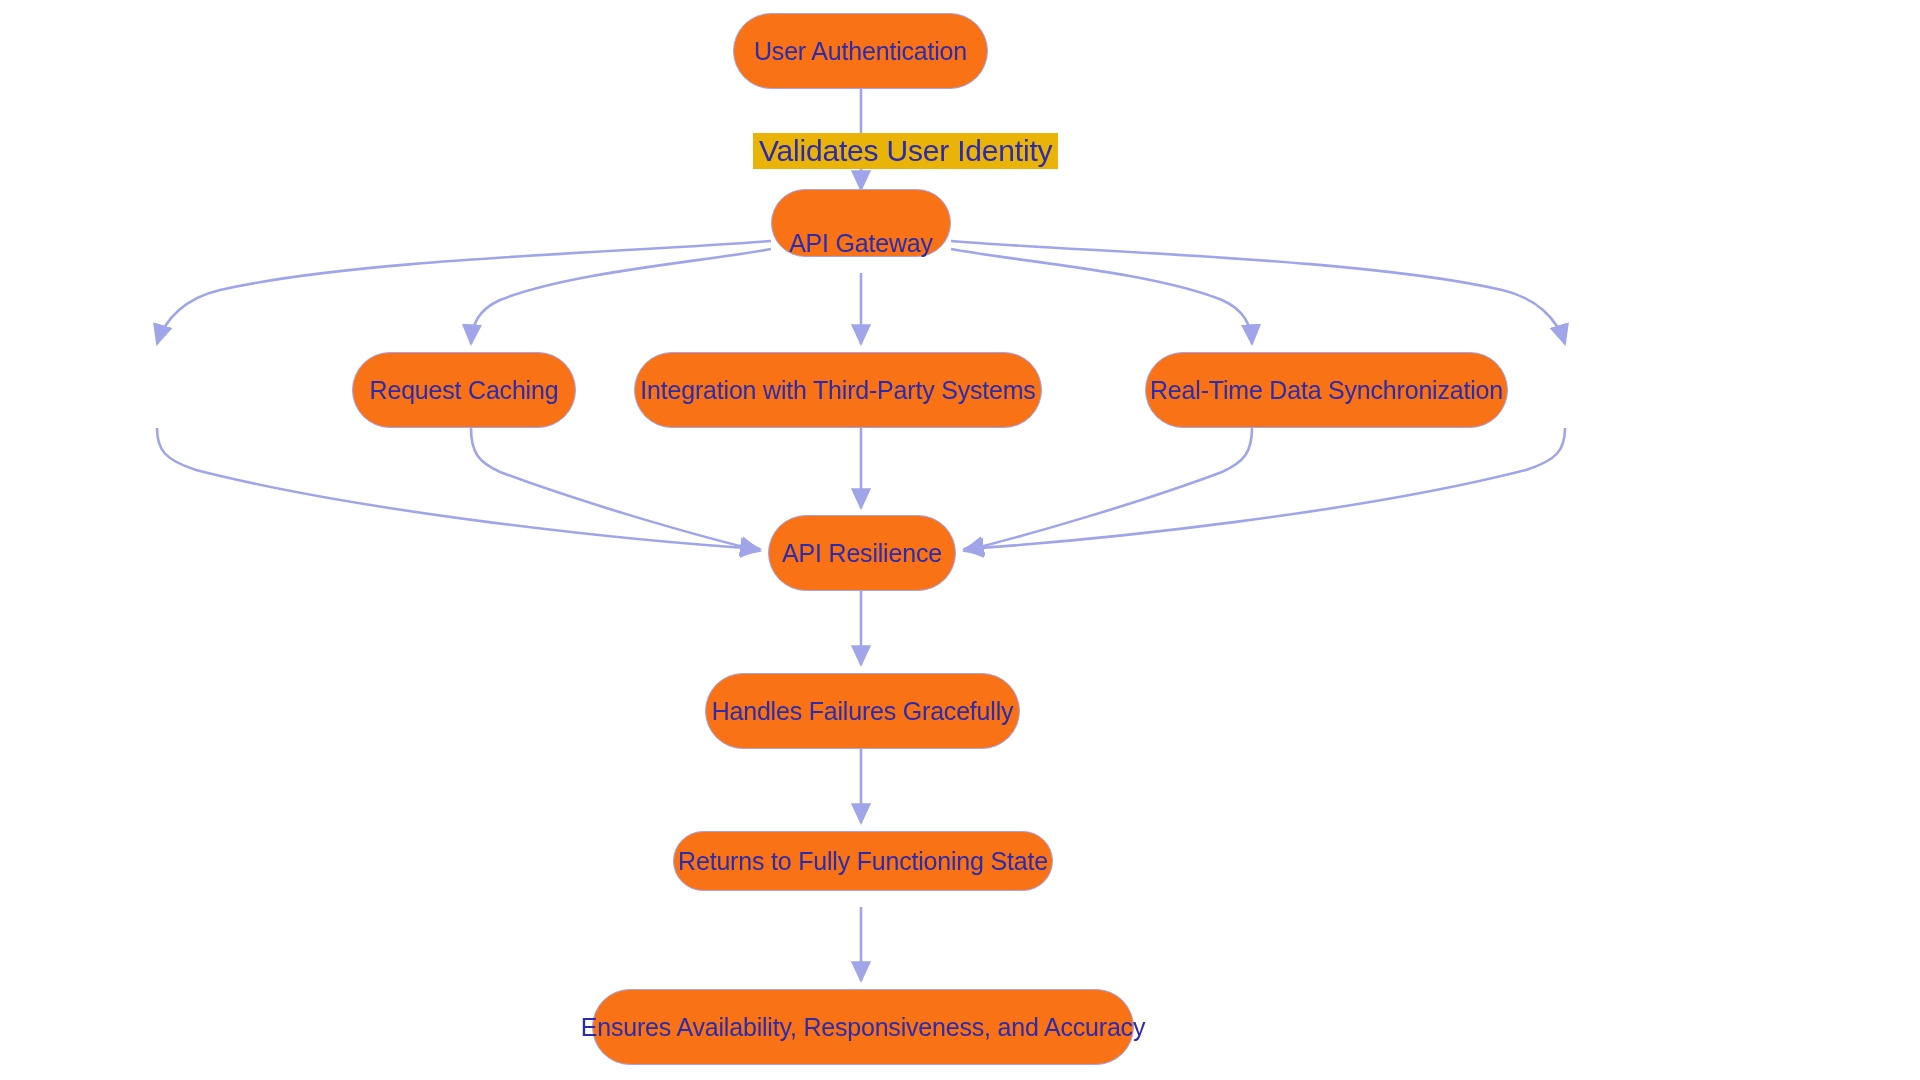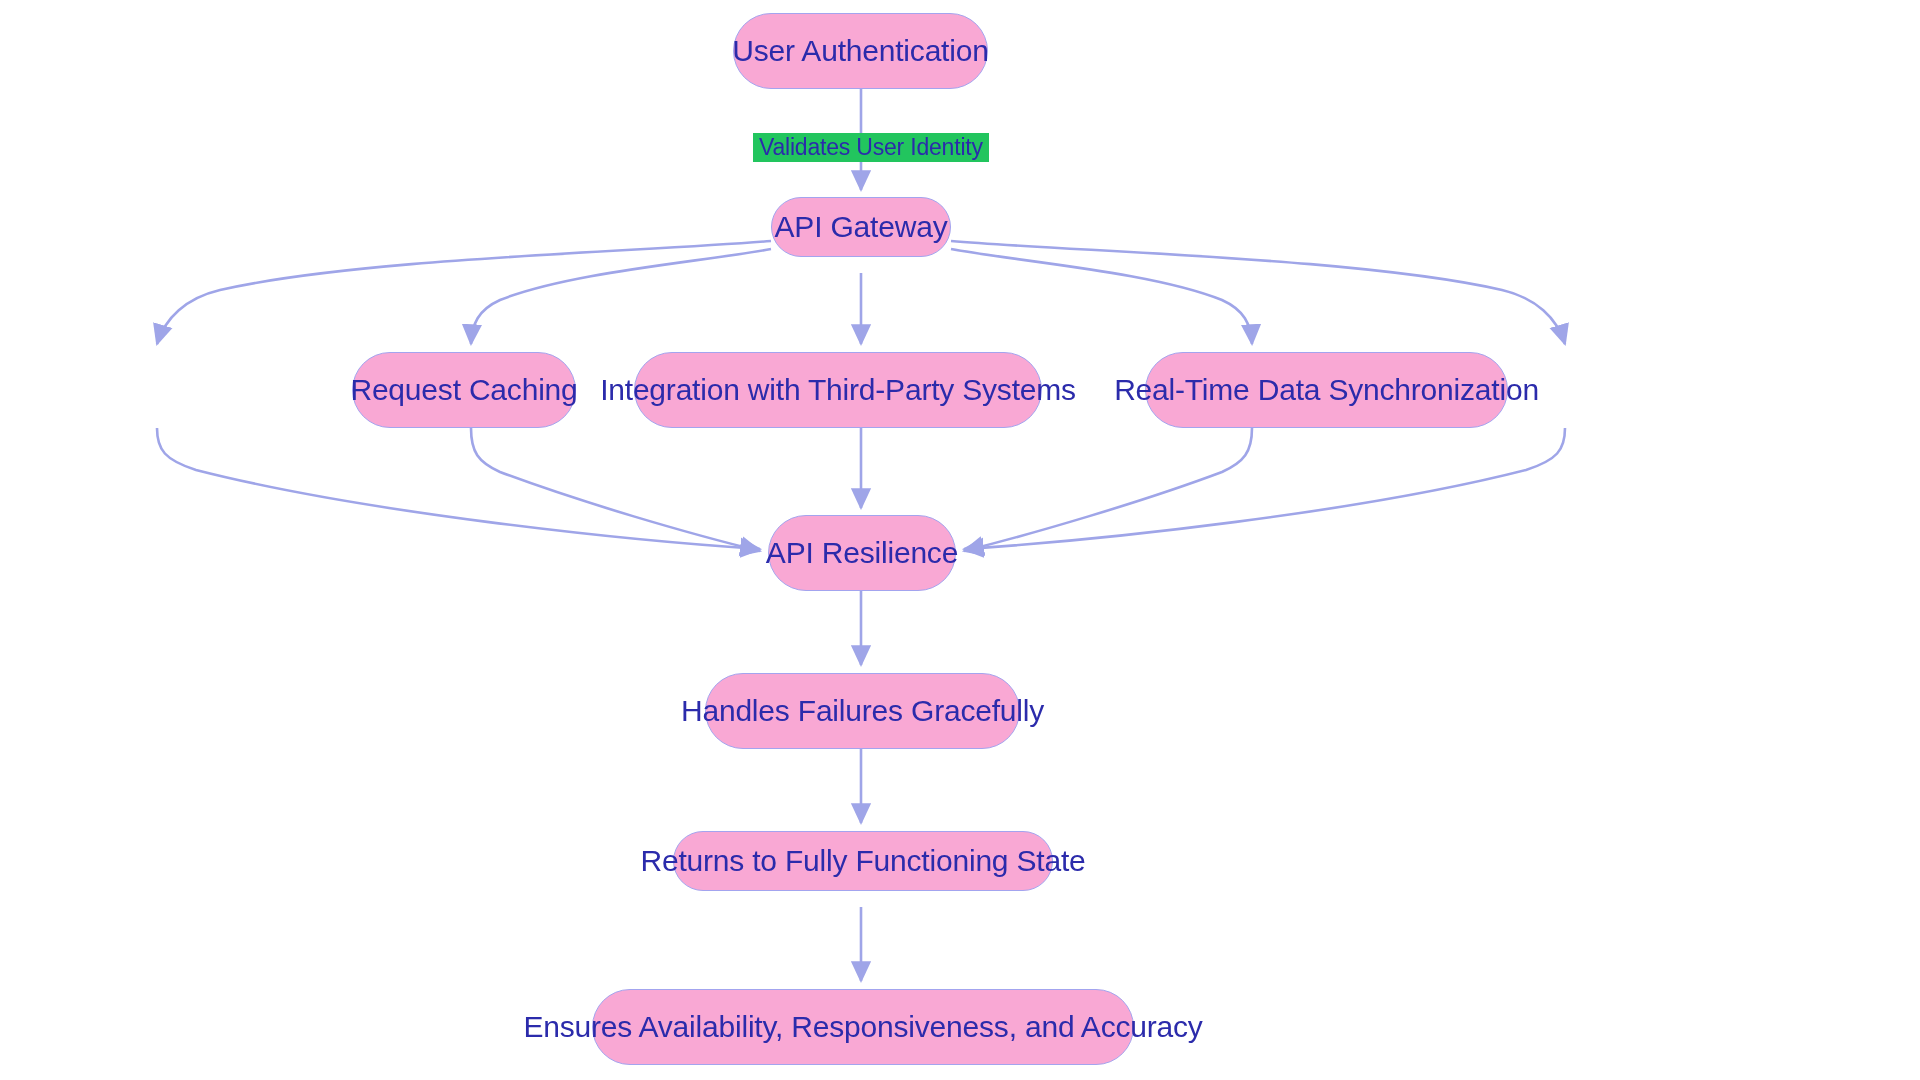--- a/index.html
+++ b/index.html
@@ -23,39 +23,39 @@
     position: absolute;
     left: 0;
     top: 0;
     width: 1920px;
     height: 1080px;
     pointer-events: none;
   }
   .node {
     position: absolute;
     box-sizing: border-box;
-    background: #f9a8d4;
+    background: #f97316;
     border: 1.4px solid #a3a4ef;
     border-radius: 46px;
     color: #2b2bab;
     display: flex;
     align-items: center;
     justify-content: center;
     font-family: "Liberation Sans", sans-serif;
-    font-size: 30px;
+    font-size: 25px;
     letter-spacing: -0.2px;
     white-space: nowrap;
     line-height: 1;
   }
   .edge-label {
     position: absolute;
     color: #2b2bab;
-    background: #22c55e;
+    background: #eab308;
     font-family: "Liberation Sans", sans-serif;
-    font-size: 23px;
+    font-size: 30px;
     letter-spacing: -0.2px;
     white-space: nowrap;
     padding: 3px 6px;
     line-height: 1;
   }
 </style>
 </head>
 <body>
 
 <div id="canvas">
@@ -96,21 +96,21 @@
       <path d="M861,749 L861,823"></path>
 
       <path d="M861,907 L861,981"></path>
     </g>
   </svg>
 
   <div class="node" style="left:733px; top:13px; width:255px; height:76px;">
     <span>User Authentication</span>
   </div>
 
-  <div class="node" style="left:771px; top:197px; width:180px; height:60px;">
+  <div class="node" style="left:771px; top:189px; width:180px; height:68px;align-items:flex-end;">
     <span>API Gateway</span>
   </div>
 
 
   <div class="node" style="left:352px; top:352px; width:224px; height:76px;">
     <span>Request Caching</span>
   </div>
 
   <div class="node" style="left:634px; top:352px; width:408px; height:76px;">
     <span>Integration with Third-Party Systems</span>

